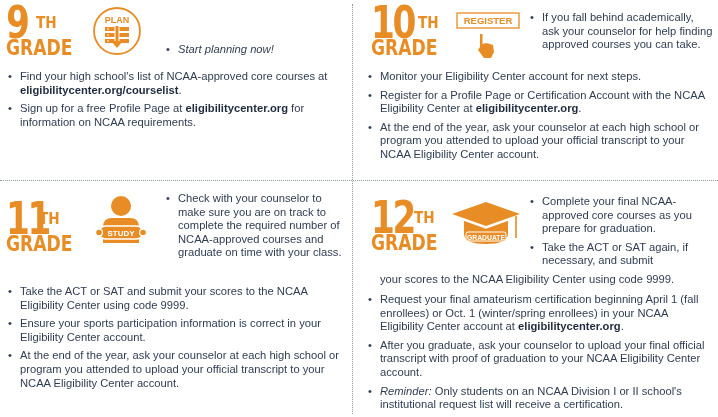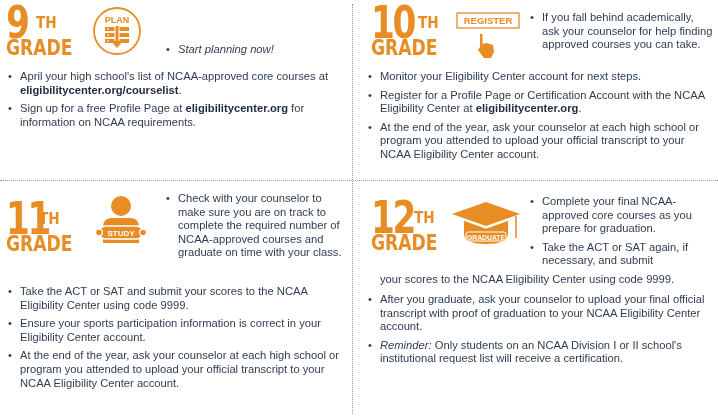--- a/index.html
+++ b/index.html
@@ -52,21 +52,21 @@
         <circle cx="16" cy="35" r="0.8" fill="#fff"></circle>
     </svg>
   </div>
   <ul class="bul" style="left:164px; top:11px; width:170px;margin-top:32px;">
     <li>
       <span class="i">Start planning now!</span><br>
     </li>
   </ul>
   <ul class="bul" style="left:6px; top:70px; width:335px;">
     <li>
-      <span>April your high school's list of NCAA-approved core courses at </span><span class="b">eligibilitycenter.org/courselist</span><span>.</span>
+      <span>Find your high school's list of NCAA-approved core courses at </span><span class="b">eligibilitycenter.org/courselist</span><span>.</span>
     </li>
     <li>
       <span>Sign up for a free Profile Page at </span><span class="b">eligibilitycenter.org</span><span> for information on NCAA requirements.</span>
     </li>
   </ul>
 </section>
 
 <section class="quad" id="q10">
   <div class="grade" style="left:18px; top:3px; width:90px; height:60px;">
     <span class="num">10</span>
@@ -139,18 +139,21 @@
   <ul class="bul" style="left:175px; top:14px; width:190px;">
     <li>
         <span style="display:block; width:150px;">Complete your final NCAA-approved core courses as you prepare for graduation.</span>
       </li>
     <li style="margin-bottom:0;">
         <span style="display:block; width:150px;">Take the ACT or SAT again, if necessary, and submit</span>
       </li>
   </ul>
   <div style="position:absolute; left:27px; top:92px; width:340px;">your scores to the NCAA Eligibility Center using code 9999.</div>
   <ul class="bul" style="left:13px; top:112px; width:345px;">
+    <li>
+      <span>Request your final amateurism certification beginning April 1 (fall enrollees) or Oct. 1 (winter/spring enrollees) in your NCAA Eligibility Center account at </span><span class="b">eligibilitycenter.org</span><span>.</span>
+    </li>
     <li><span>After you graduate, ask your counselor to upload your final official transcript with proof of graduation to your NCAA Eligibility Center account.</span></li>
     <li>
       <span class="i">Reminder:</span><span> Only students on an NCAA Division I or II school's institutional request list will receive a certification.</span>
     </li>
   </ul>
 </section>
 
 </body></html>

